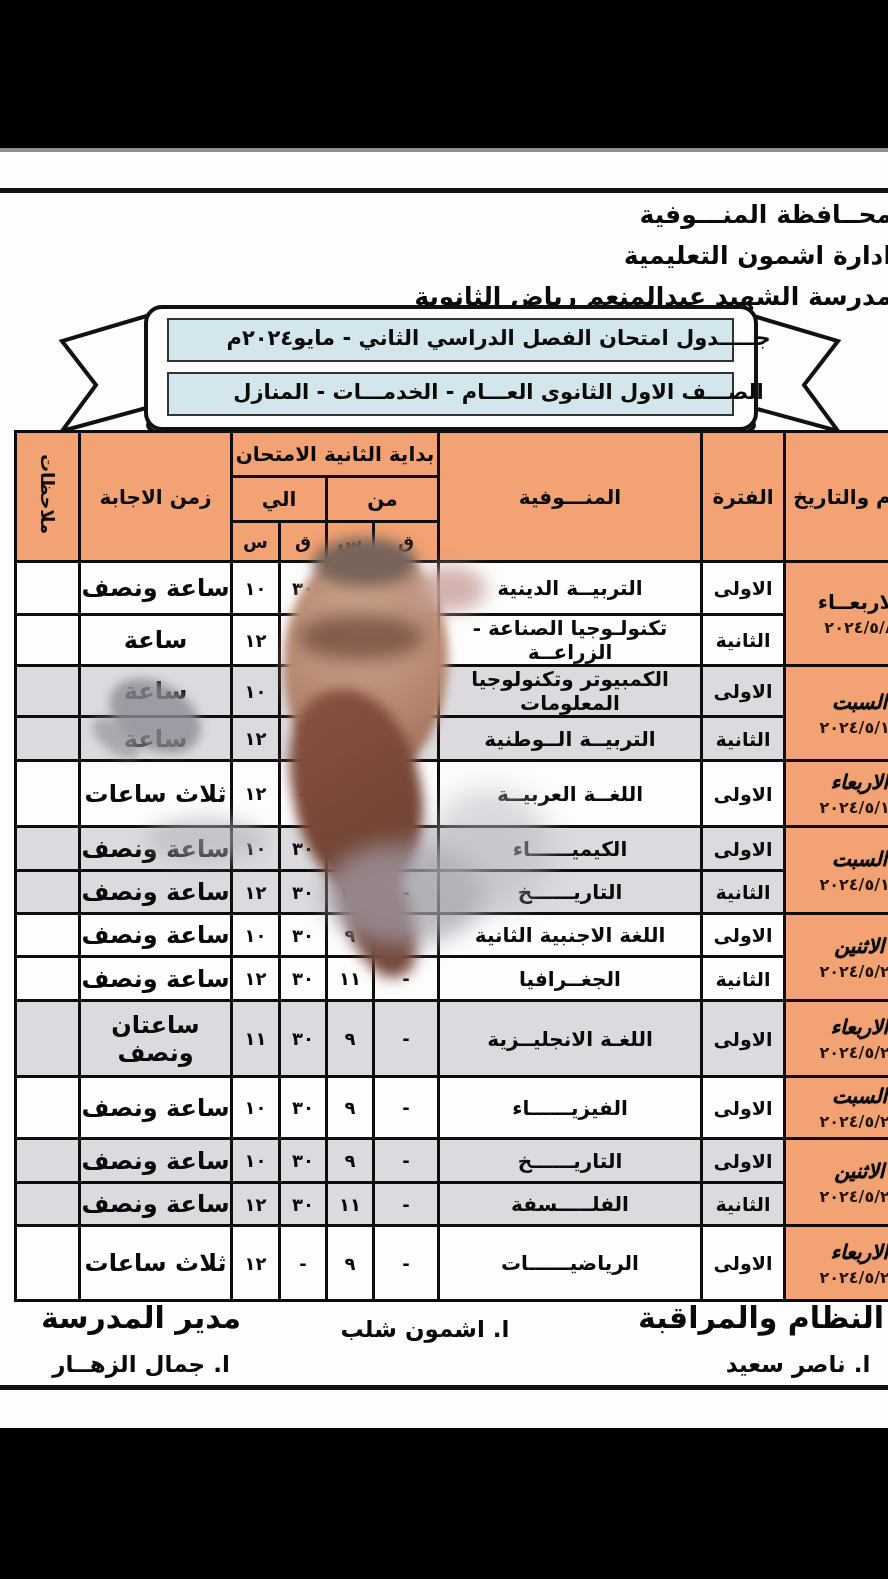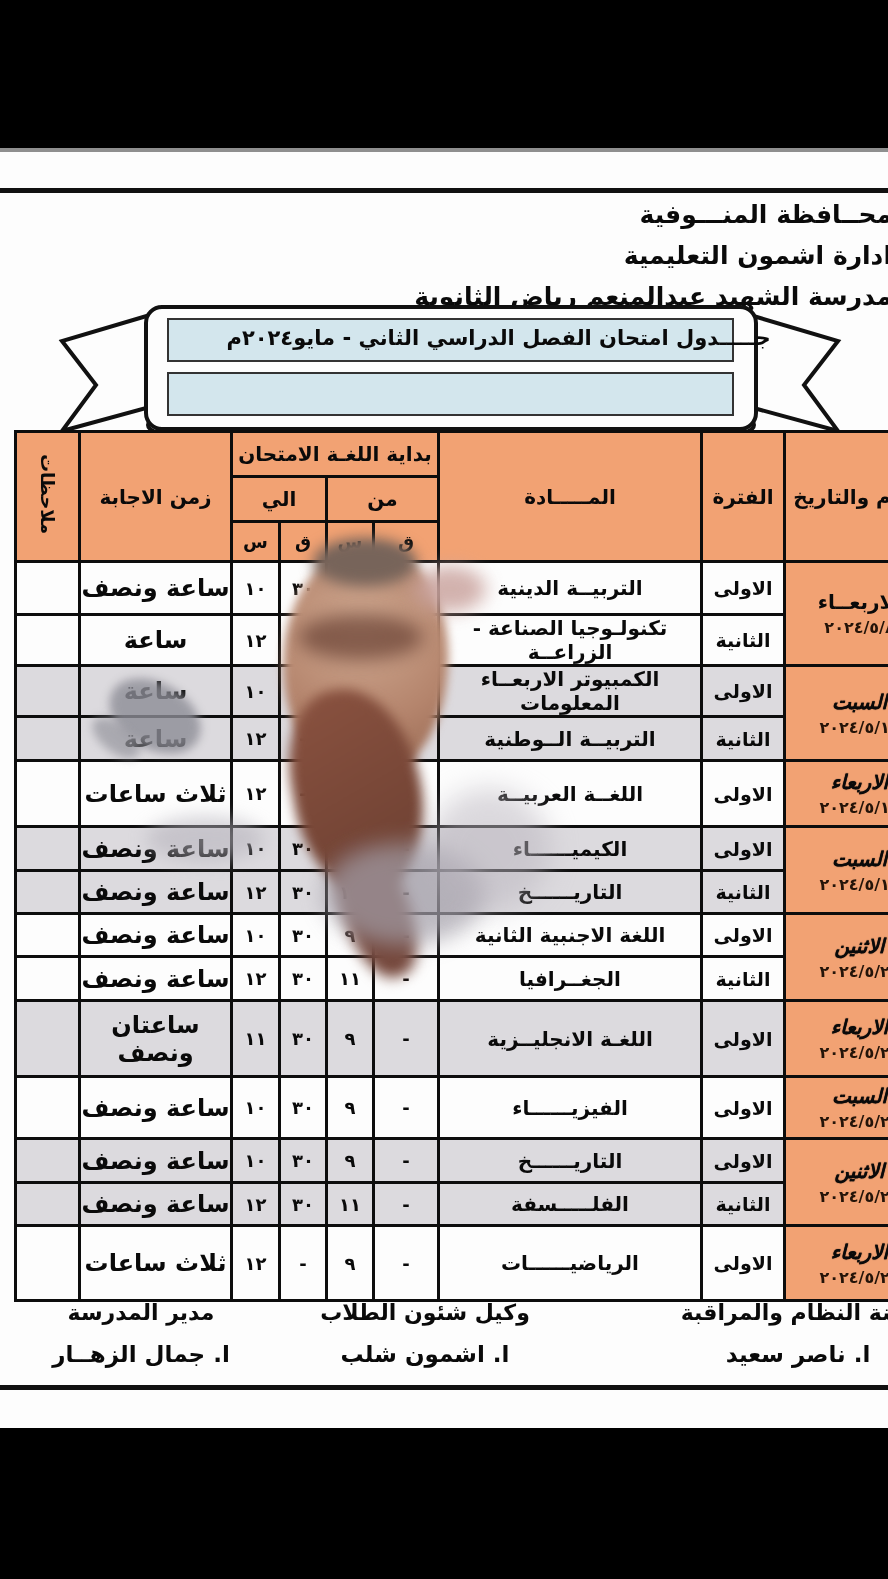--- a/index.html
+++ b/index.html
@@ -89,21 +89,21 @@
     filter:blur(5px);opacity:.7;transform:rotate(38deg);}
   .b-smudge-1{left:323px;top:843px;width:162px;height:102px;background:#a39fa9;
     filter:blur(11px);opacity:.7;}
   .b-smudge-2{left:146px;top:816px;width:118px;height:46px;background:#b5b2bb;
     filter:blur(9px);opacity:.55;}
   .b-smudge-3{left:428px;top:788px;width:122px;height:122px;background:#b9b4bd;
     filter:blur(14px);opacity:.5;}
 
   
   .sig{position:absolute;text-align:center;font-weight:bold;color:#0a0a0a;white-space:nowrap;}
-  .sig .sig-title{font-size:22px;}
+  .sig .sig-title{font-size:30px;}
   .sig .sig-name{font-size:23px;margin-top:16px;}
   .sig-committee{top:1300px;left:618px;width:360px;}
   .sig-deputy{top:1300px;left:290px;width:270px;}
   .sig-principal{top:1300px;left:16px;width:250px;}
 </style>
 </head>
 <body>
 
 <div id="stage">
 
@@ -118,39 +118,40 @@
   <svg id="ribbon-svg" width="800" height="135" viewBox="0 0 800 135">
     <polygon class="ribbon-shape" points="100,12 12,38 46,82 12,128 100,104"></polygon>
     <polygon class="ribbon-shape" points="700,12 788,38 754,82 788,128 700,104"></polygon>
     <ellipse class="ribbon-shape" cx="130" cy="122" rx="32" ry="11"></ellipse>
     <ellipse class="ribbon-shape" cx="672" cy="122" rx="32" ry="11"></ellipse>
     <rect class="ribbon-shape" x="96" y="4" width="610" height="122" rx="16"></rect>
     <rect class="ribbon-strip" x="118" y="16" width="565" height="42"></rect>
     <rect class="ribbon-strip" x="118" y="70" width="565" height="42"></rect>
   </svg>
   <div class="banner-text banner-1">جـــــدول امتحان الفصل الدراسي الثاني - مايو٢٠٢٤م</div>
+  <div class="banner-text banner-2">الصـــف الاول الثانوى العـــام - الخدمـــات - المنازل</div>
 
   <table id="exam-table">
     <colgroup>
       <col style="width:150px">
         <col style="width:83px">
         <col style="width:263px">
       <col style="width:65px">
         <col style="width:47px">
         <col style="width:47px">
       <col style="width:48px">
         <col style="width:152px">
         <col style="width:64px">
     </colgroup>
     <thead>
       <tr>
         <th rowspan="3">اليوم والتاريخ</th>
         <th rowspan="3">الفترة</th>
-        <th rowspan="3">المـــــادة</th>
-        <th colspan="4">بداية اللغـة الامتحان</th>
+        <th rowspan="3">المنـــوفية</th>
+        <th colspan="4">بداية الثانية الامتحان</th>
         <th rowspan="3">زمن الاجابة</th>
         <th rowspan="3"><span class="vtext">ملاحظات</span></th>
       </tr>
       <tr>
         <th colspan="2">من</th>
         <th colspan="2">الي</th>
       </tr>
       <tr>
         <th class="sub">ق</th>
         <th class="sub">س</th>
@@ -182,21 +183,21 @@
           <td class="c-num">١٢</td>
           <td class="c-duration">ساعة</td>
           <td class="c-notes"></td>
         </tr>
         <tr class="shade-grey group-start" style="height: 45px;">
           <td class="day-cell" rowspan="2">
             <div class="day-name stylized">السبت</div>
             <div class="day-date">٢٠٢٤/٥/١١</div>
           </td>
           <td class="c-period">الاولى</td>
-          <td class="c-subject">الكمبيوتر الاربعــاء المعلومات</td>
+          <td class="c-subject">الكمبيوتر وتكنولوجيا المعلومات</td>
           <td class="c-num">-</td>
           <td class="c-num">٩</td>
           <td class="c-num">-</td>
           <td class="c-num">١٠</td>
           <td class="c-duration">ساعة</td>
           <td class="c-notes"></td>
         </tr>
         <tr class="shade-grey" style="height: 44px;">
           <td class="c-period">الثانية</td>
           <td class="c-subject">التربيــة الــوطنية</td>
@@ -348,21 +349,20 @@
   <div class="blob b-grey-tail"></div>
   <div class="blob b-smudge-1"></div>
   <div class="blob b-smudge-2"></div>
   <div class="blob b-smudge-3"></div>
 
   <div class="sig sig-committee">
     <div class="sig-title">لجنة النظام والمراقبة</div>
     <div class="sig-name">ا. ناصر سعيد</div>
   </div>
   <div class="sig sig-deputy">
-    <div class="sig-title">وكيل شئون الطلاب</div>
     <div class="sig-name">ا. اشمون شلب</div>
   </div>
   <div class="sig sig-principal">
     <div class="sig-title">مدير المدرسة</div>
     <div class="sig-name">ا. جمال الزهــار</div>
   </div>
 
   <div class="black-rule rule-2"></div>
   <div class="black-bar bar-bottom"></div>
 </div>

